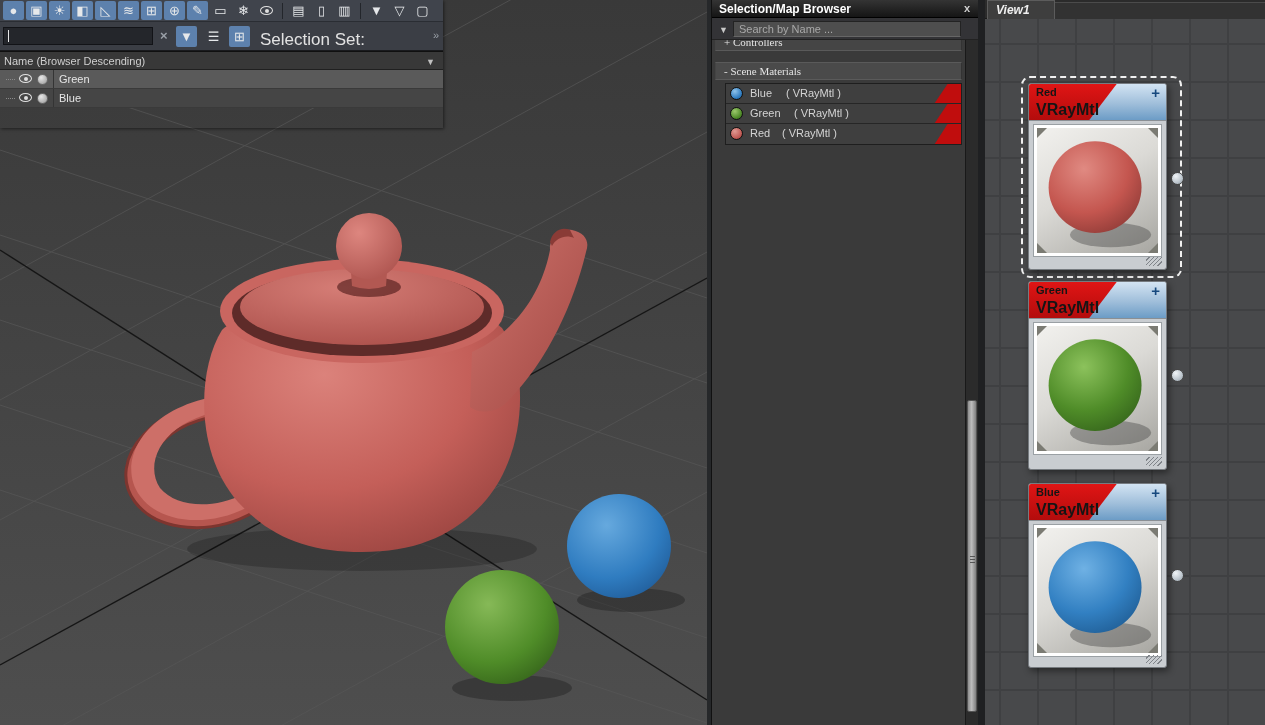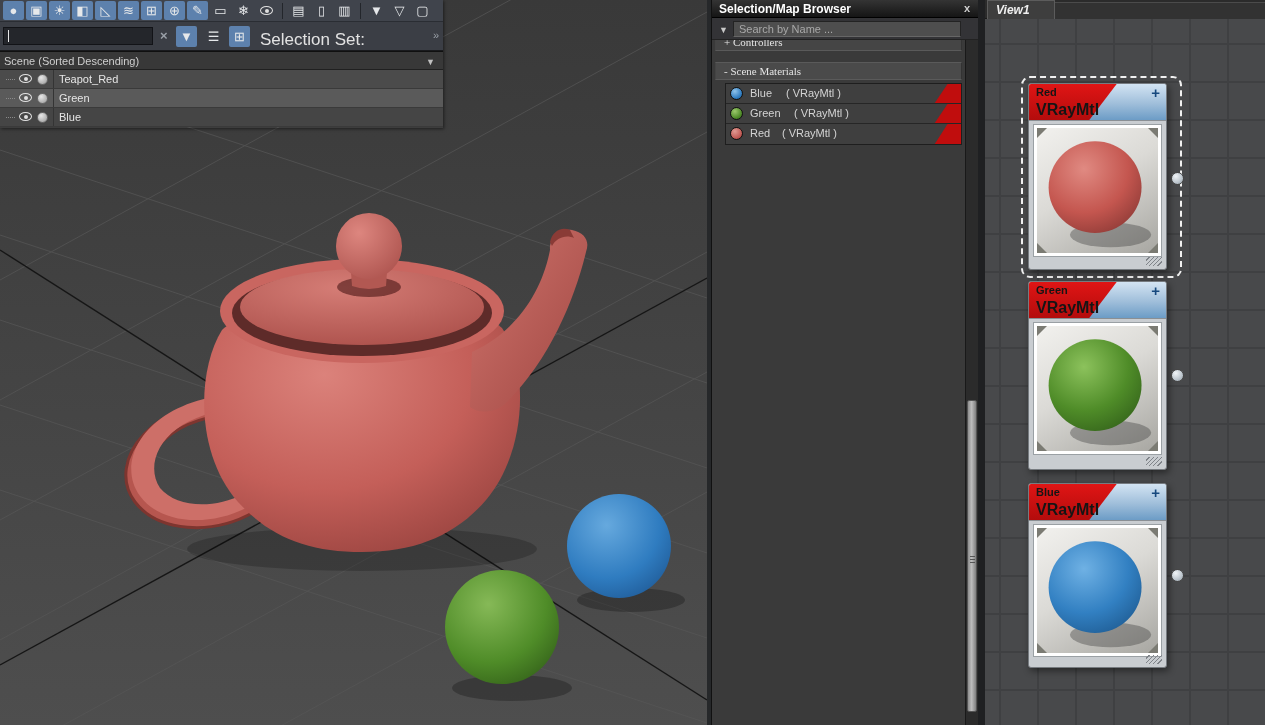--- a/index.html
+++ b/index.html
@@ -234,32 +234,25 @@
       <span class="ex-caret"></span>
       <span class="ex-clear">×</span>
       <span class="sicon active" style="left:176px;">▼</span>
       <span class="sicon" style="left:203px;">☰</span>
       <span class="sicon active" style="left:229px;">⊞</span>
       <span class="ex-selset">Selection Set:</span>
       <span class="ex-more">»</span>
     </div>
 
     <div class="ex-colhead">
-      <span class="label">Scene (Sorted Descending)</span>
+      <span class="label">Name (Browser Descending)</span>
       <span class="dd">▼</span>
     </div>
 
     <div class="ex-rows">
-      <div class="ex-row r0">
-        <span class="tree"></span>
-        <span class="eye"></span>
-        <span class="dot"></span>
-        <span class="vline"></span>
-        <span class="name">Teapot_Red</span>
-      </div>
       <div class="ex-row r1">
         <span class="tree"></span>
         <span class="eye"></span>
         <span class="dot"></span>
         <span class="vline"></span>
         <span class="name">Green</span>
       </div>
       <div class="ex-row r2">
         <span class="tree"></span>
         <span class="eye"></span>

